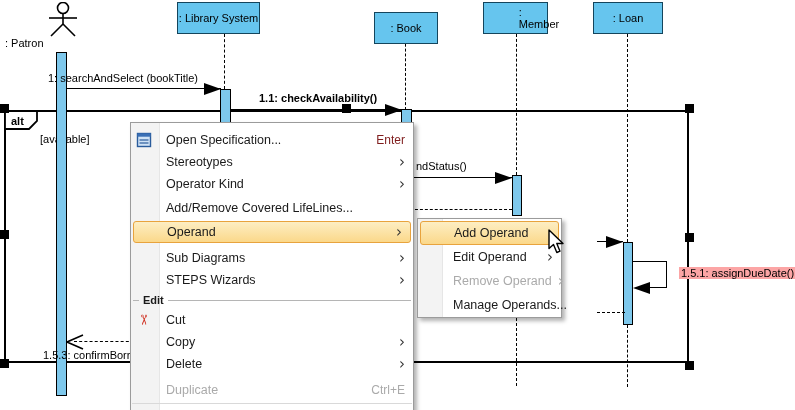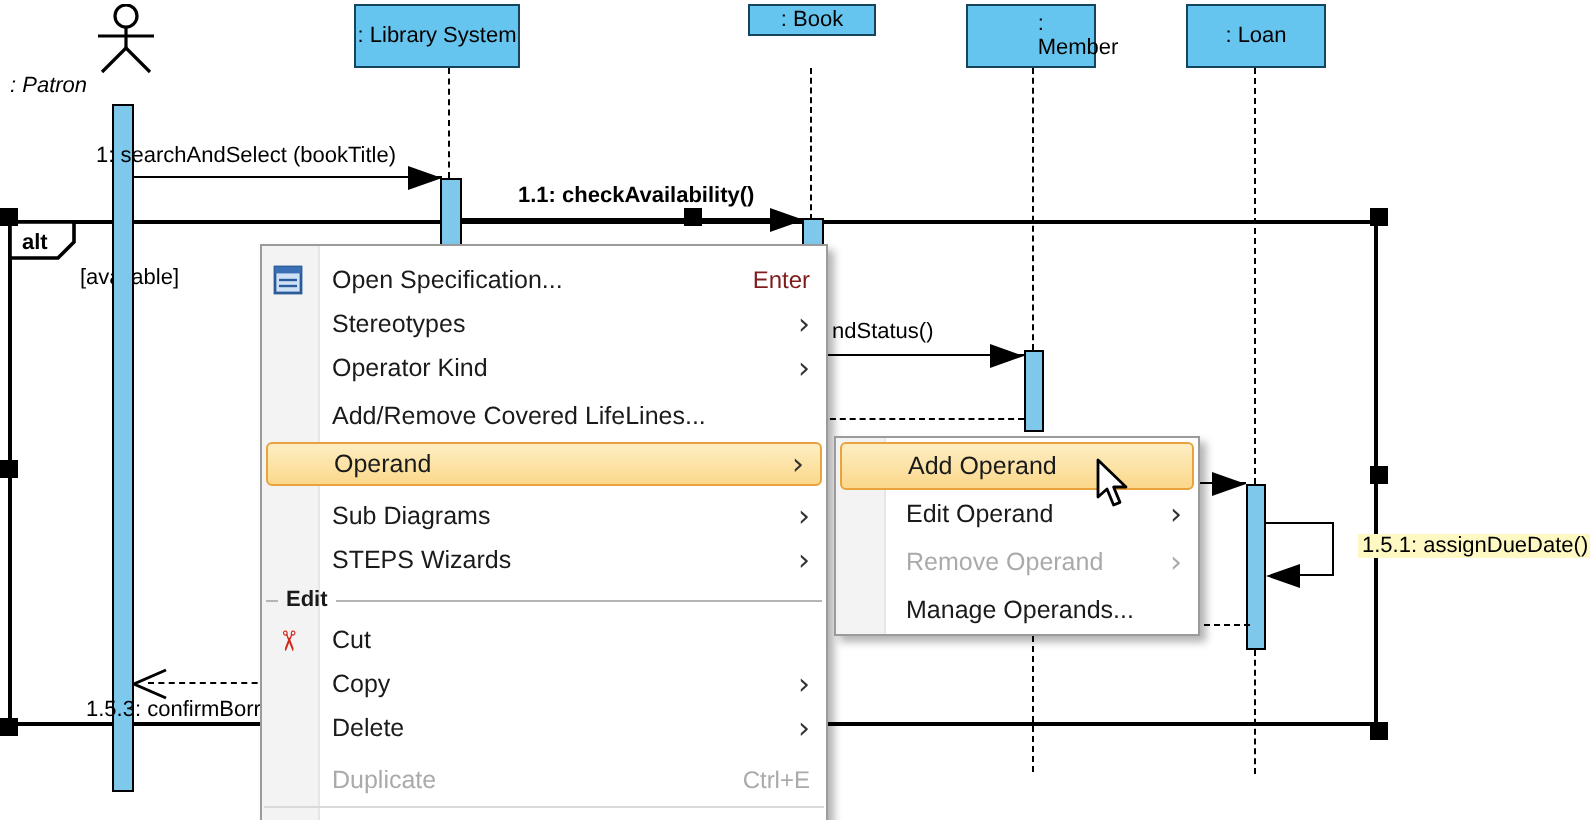--- a/index.html
+++ b/index.html
@@ -53,26 +53,26 @@
 
 <div class="stage">
 
   <svg style="position:absolute;left:44px;top:2px;z-index:2;" width="38" height="36" viewBox="0 0 38 36">
     <circle cx="19" cy="6" r="5.5" fill="#fff" stroke="#000" stroke-width="1.6"></circle>
     <line x1="19" y1="11.5" x2="19" y2="22" stroke="#000" stroke-width="1.6"></line>
     <line x1="5" y1="16" x2="33" y2="16" stroke="#000" stroke-width="1.6"></line>
     <line x1="19" y1="22" x2="7" y2="34" stroke="#000" stroke-width="1.6"></line>
     <line x1="19" y1="22" x2="31" y2="34" stroke="#000" stroke-width="1.6"></line>
   </svg>
-  <div class="msg-label" style="left:5px;top:37px;font-style:italic;">: Patron</div>
+  <div class="msg-label" style="left:5px;top:37px;">: Patron</div>
 
   <div class="ll-head" style="left:177px;top:2px;width:83px;height:32px;">
       <span>: Library System</span>
     </div>
-  <div class="ll-head" style="left:374px;top:2px;width:64px;height:16px;">
+  <div class="ll-head" style="left:374px;top:12px;width:64px;height:32px;">
       <span>: Book</span>
     </div>
   <div class="ll-head" style="left:483px;top:2px;width:65px;height:32px;padding-left:47px;">
       <span>: Member</span>
     </div>
   <div class="ll-head" style="left:593px;top:2px;width:70px;height:32px;">
       <span>: Loan</span>
     </div>
 
   <div class="lifeline" style="left:224px;top:34px;height:55px;"></div>
@@ -117,21 +117,21 @@
 
   <div class="msg-line dashed" style="left:410px;top:209px;width:102px;"></div>
 
   <div class="msg-line" style="left:597px;top:241px;width:26px;"></div>
   <div class="arr-r" style="left:606px;top:236px;"></div>
 
   <div class="msg-line" style="left:633px;top:261px;width:34px;"></div>
   <div class="vline" style="left:666px;top:261px;height:27px;"></div>
   <div class="msg-line" style="left:645px;top:287px;width:22px;"></div>
   <div class="arr-l" style="left:633px;top:282px;"></div>
-  <div class="msg-label" style="left:679px;top:267px;background:#fef9c3;padding:0 2px;z-index:4;">1.5.1: assignDueDate()</div>
+  <div class="msg-label" style="left:679px;top:267px;background:#fca5a5;padding:0 2px;z-index:4;">1.5.1: assignDueDate()</div>
 
   <div class="msg-line dashed" style="left:597px;top:312px;width:28px;"></div>
 
   <div class="msg-label" style="left:43px;top:319px;margin-top:30px;">1.5.3: confirmBorr</div>
   <div class="msg-line dashed" style="left:74px;top:341px;width:60px;"></div>
   <svg style="position:absolute;left:66px;top:334px;z-index:4;" width="18" height="16" viewBox="0 0 18 16">
     <path d="M17,1 L1,8 L17,15" fill="none" stroke="#000" stroke-width="1.5"></path>
   </svg>
 
   <div class="menu" style="left:130px;top:122px;width:284px;height:310px;">
@@ -210,21 +210,21 @@
       <div class="mi" style="opacity:.55;">
         <span class="mi-icon">
           <svg width="16" height="16" viewBox="0 0 16 16">
               <rect x="1.5" y="3" width="13" height="12" fill="#dce9f7" stroke="#7f9fc4" stroke-width="1.3"></rect>
             </svg>
         </span>
       </div>
     </div>
   </div>
 
-  <div class="menu menu2" style="left:417px;top:218px;width:183px;height:100px;">
+  <div class="menu menu2" style="left:417px;top:218px;width:145px;height:100px;">
     <div class="gutter" style="width:24px;"></div>
     <div style="position:relative;padding-top:2px;">
       <div class="mi hl">
         <span class="mi-label">Add Operand</span>
       </div>
       <div class="mi">
         <span class="mi-label">Edit Operand</span>
         <span class="spring"></span>
           <span class="mi-arrow">›</span>
       </div>

